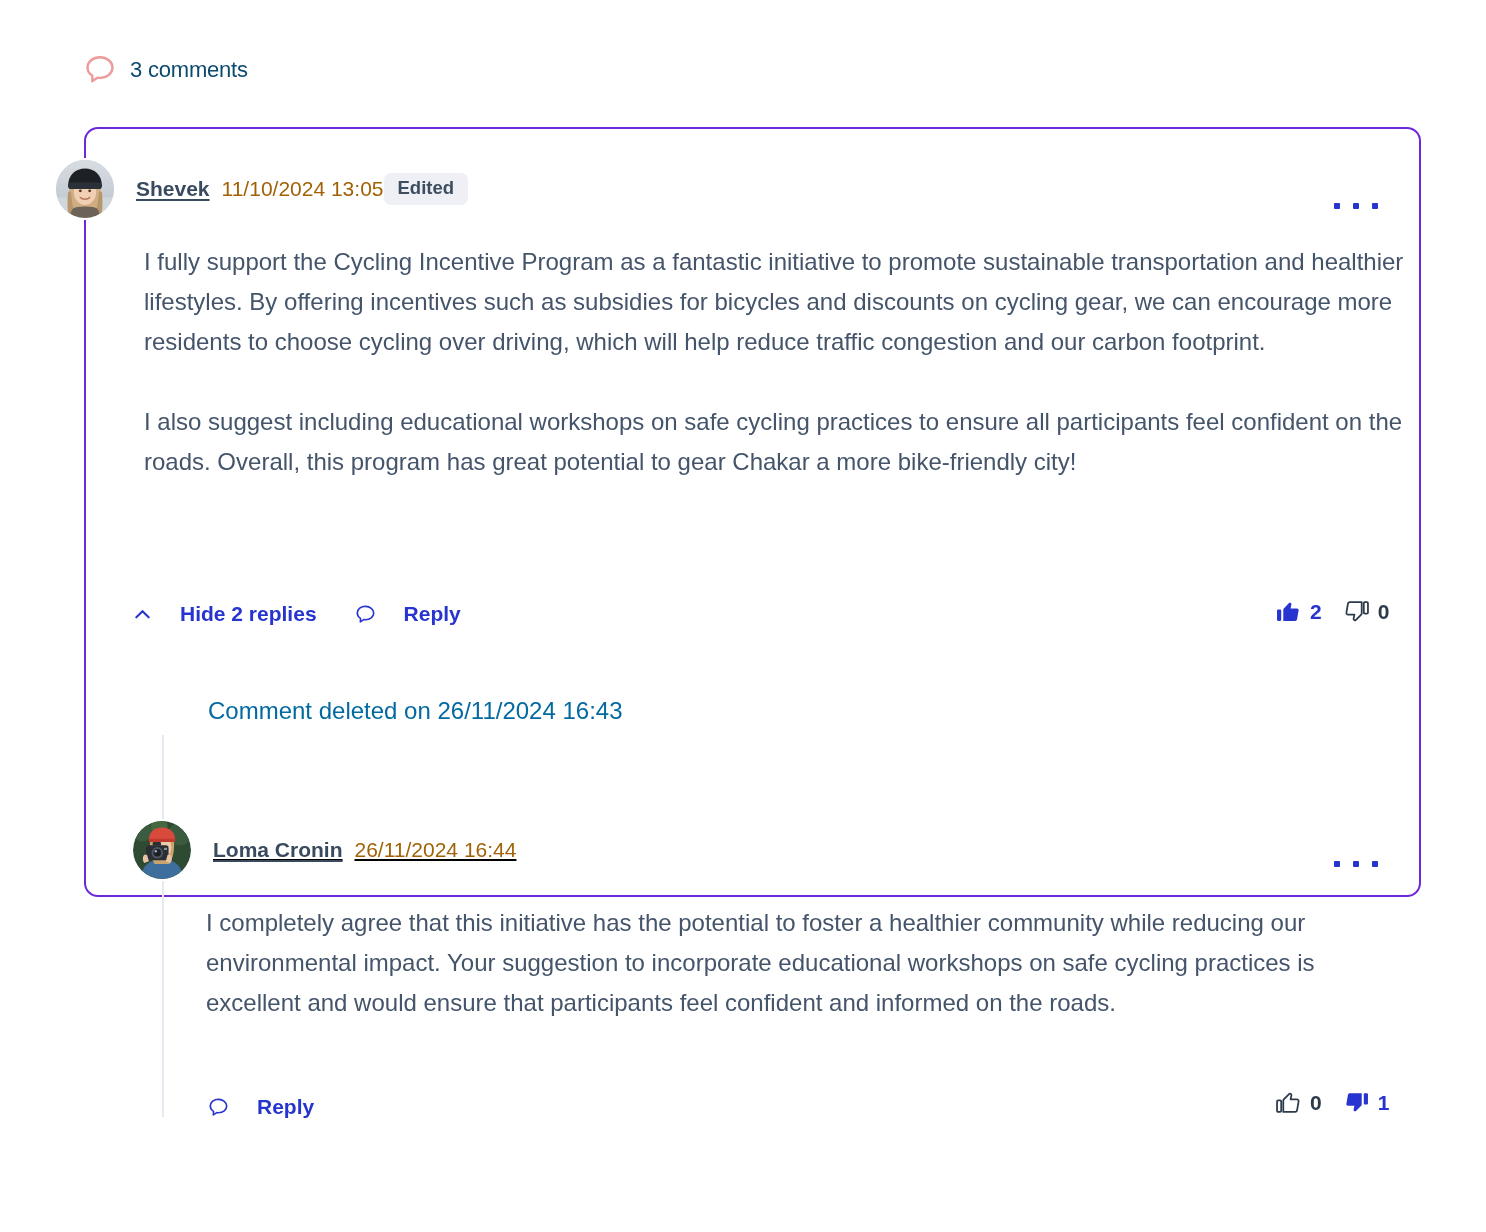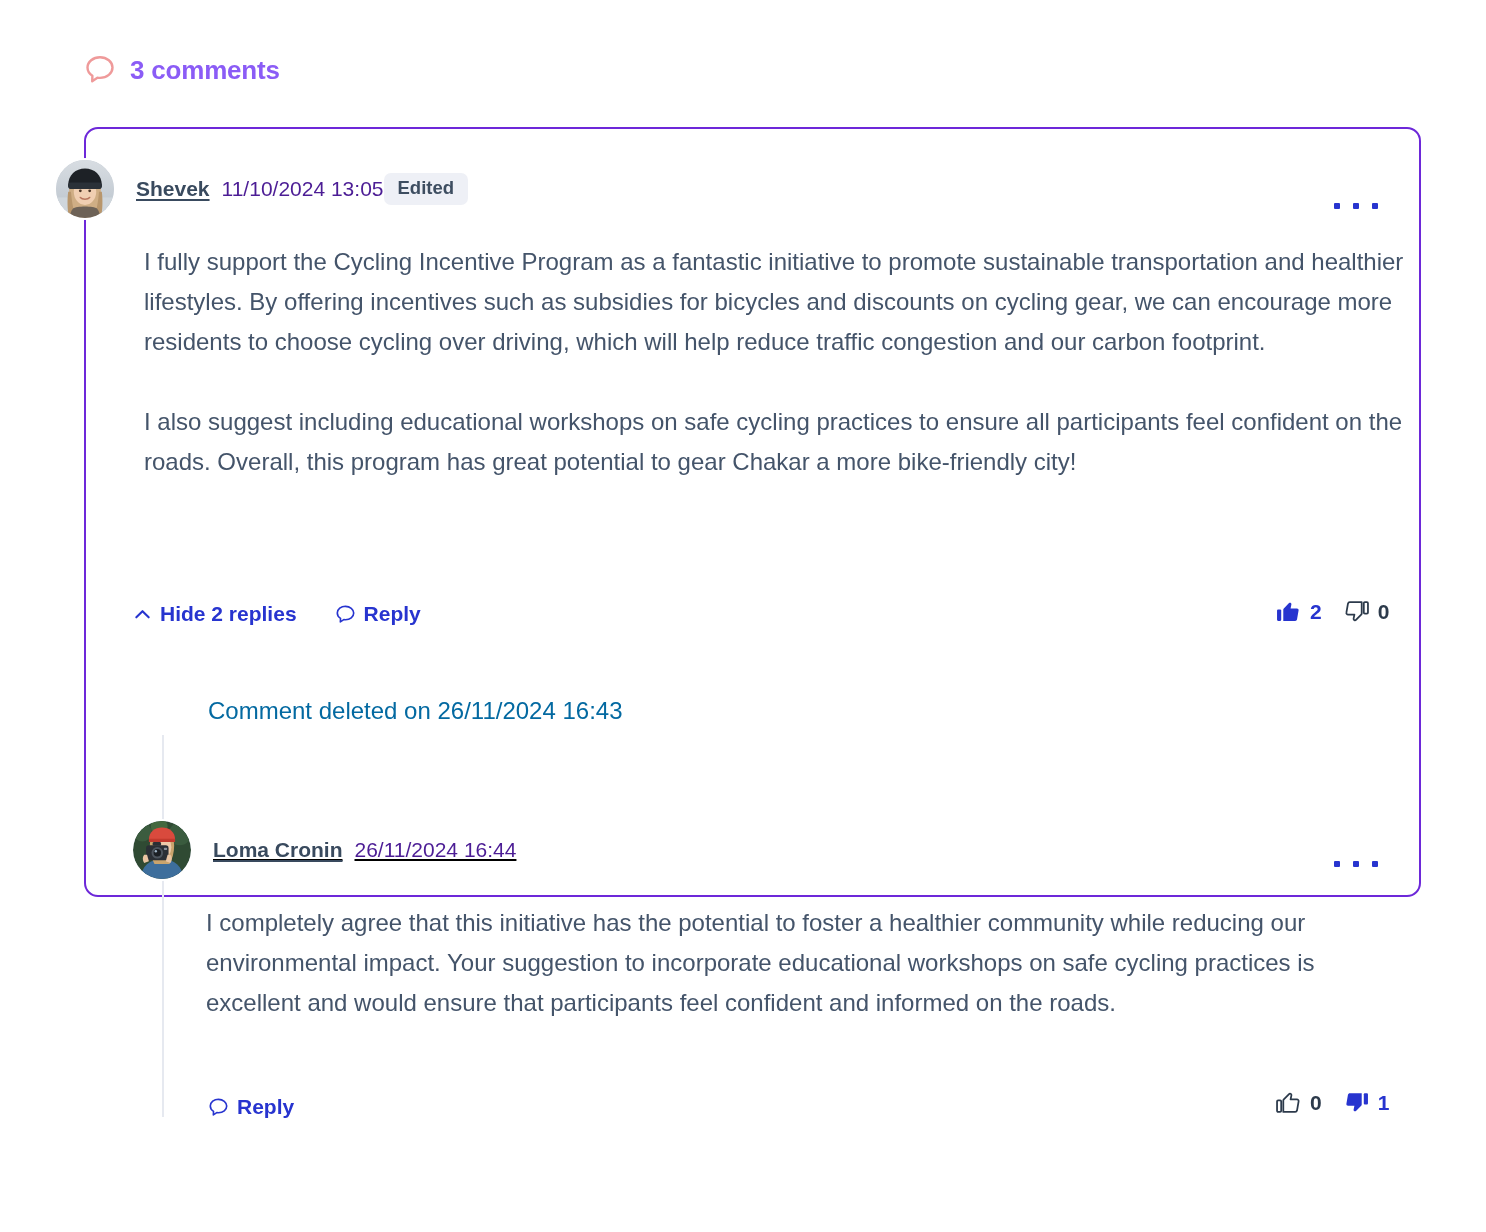--- a/index.html
+++ b/index.html
@@ -39,23 +39,23 @@
     align-items: center;
     gap: 14px;
   }
   .bubble-icon {
     width: 32px;
     height: 32px;
     display: block;
     flex: none;
   }
   .comments-title {
-    font-size: 26px;
-    font-weight: bold;
-    color: #8b5cf6;
+    font-size: 22px;
+    font-weight: normal;
+    color: #0c4a6e;
     letter-spacing: -0.2px;
     white-space: nowrap;
   }
   .sort-nav {
     display: flex;
     align-items: center;
     gap: 0px;
   }
   .sort-link {
     font-size: 20.5px;
@@ -118,21 +118,21 @@
     color: #394a5e;
     text-decoration: underline;
     text-underline-offset: 3px;
     text-decoration-thickness: 2px;
     margin-left: 20px;
     white-space: nowrap;
     cursor: pointer;
   }
   .timestamp {
     font-size: 21px;
-    color: #4c1d95;
+    color: #a16207;
     margin-left: 12px;
     white-space: nowrap;
   }
   .edited-badge {
     background: #eef0f6;
     color: #3d4d60;
     font-size: 18.5px;
     font-weight: bold;
     border-radius: 7px;
     padding: 6px 14px 7px 14px;
@@ -173,21 +173,21 @@
   
   .action-row {
     position: absolute;
     display: flex;
     align-items: center;
   }
   .action-row.r1 { left: 47px; top: 473px; }
   .action-btn {
     display: flex;
     align-items: center;
-    gap: 8px;
+    gap: 28px;
     color: #2734cf;
     font-size: 21px;
     font-weight: bold;
     cursor: pointer;
     white-space: nowrap;
   }
   .action-btn + .action-btn { margin-left: 38px; }
   .chev-icon { width: 19px; height: 19px; display:block; flex:none; }
   .reply-bubble { width: 21px; height: 21px; display:block; flex:none; }
 

